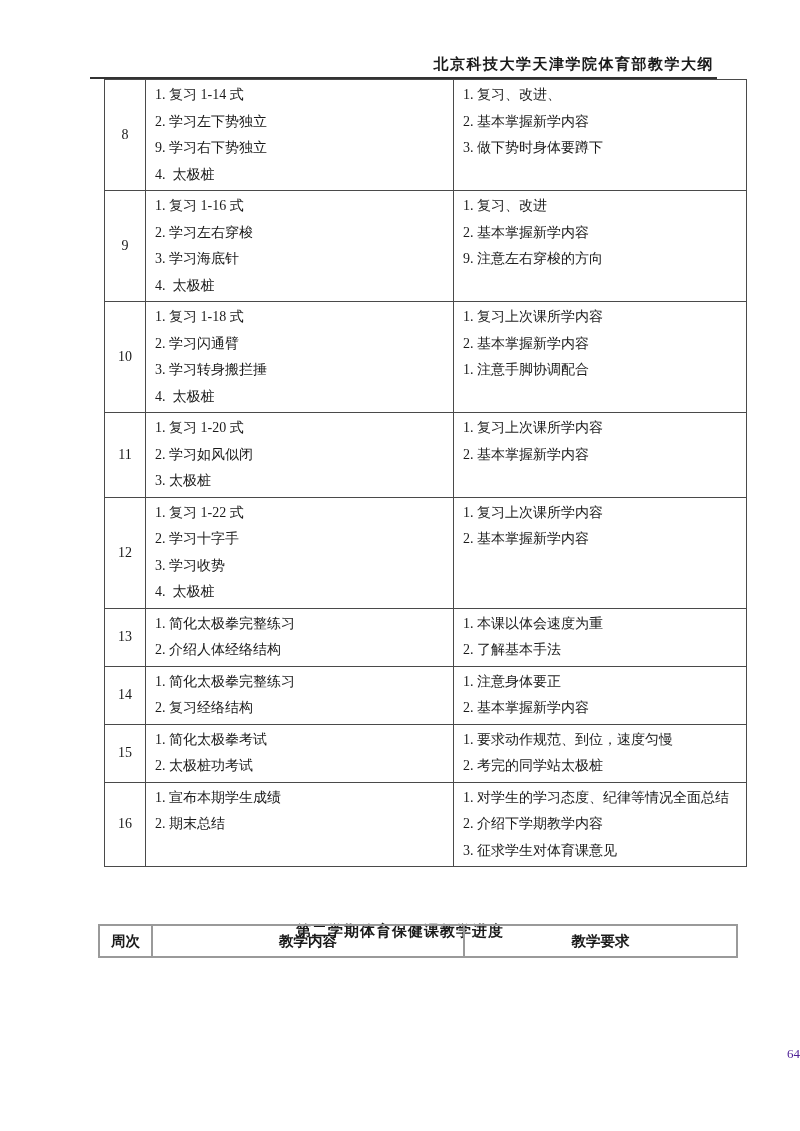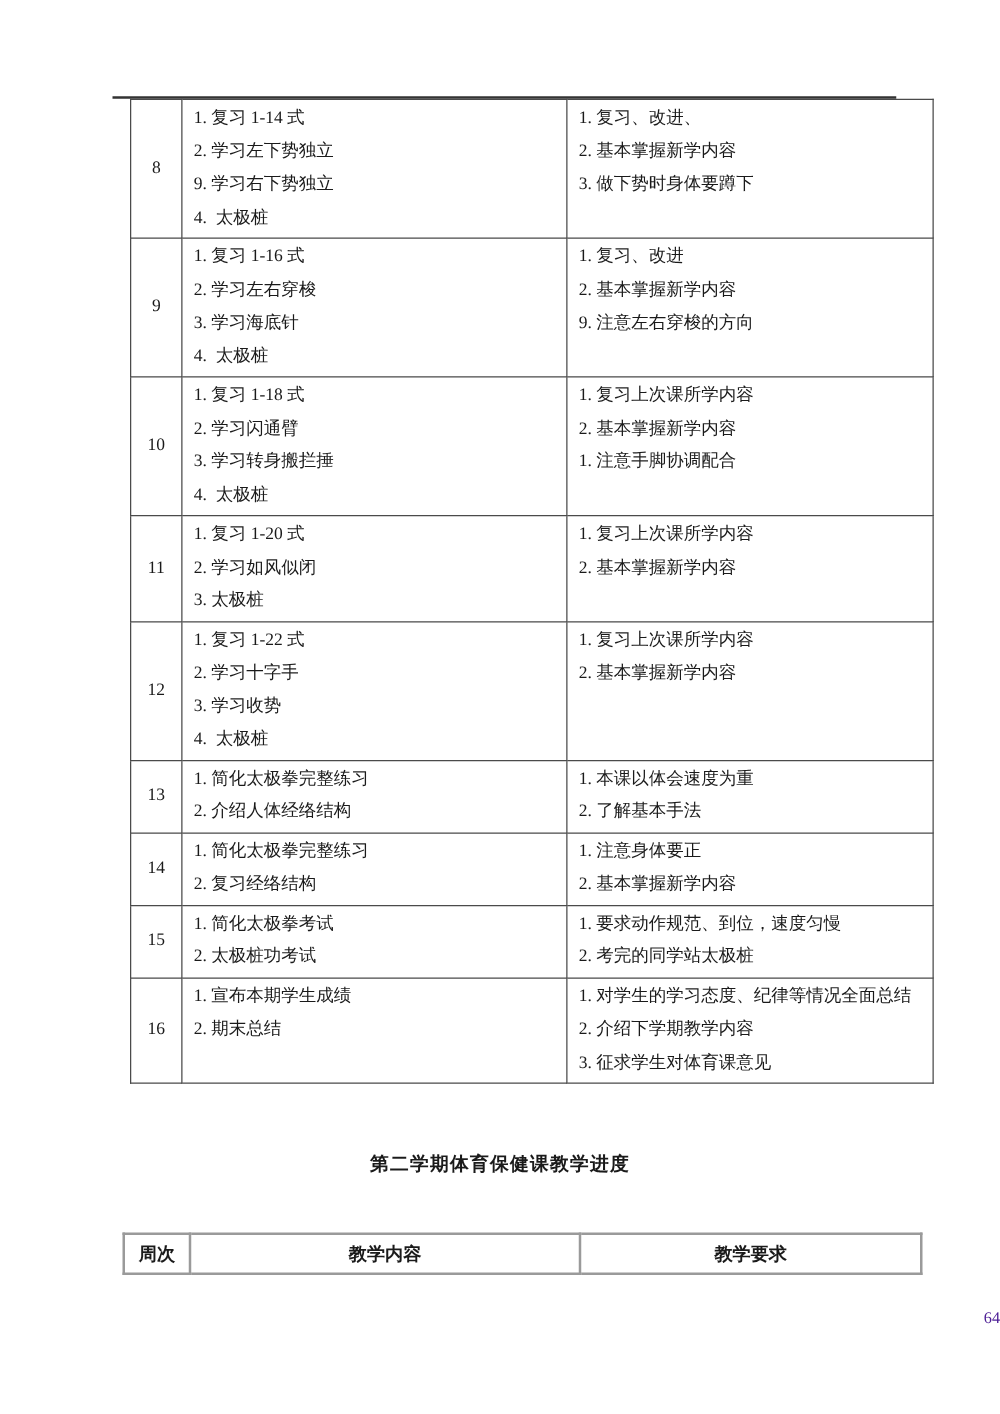--- a/index.html
+++ b/index.html
@@ -74,21 +74,21 @@
     width: 100%;
     text-align: center;
     font-family: "Liberation Sans", "DejaVu Sans", sans-serif;
     font-weight: bold;
     font-size: 15px;
     letter-spacing: 1px;
   }
   table.header-table {
     position: absolute;
     left: 98px;
-    top: 986px;
+    top: 924px;
     width: 620px;
     border-collapse: collapse;
     table-layout: fixed;
   }
   table.header-table th {
     border: 2px solid #9a9a9a;
     height: 28px;
     text-align: center;
     vertical-align: middle;
     font-family: "Liberation Sans", "DejaVu Sans", sans-serif;
@@ -109,20 +109,23 @@
     text-align: right;
     font-size: 13px;
     color: #4c1d95;
   }
 </style>
 </head>
 <body>
 
 <div class="page">
 
+  <div class="doc-header">
+    <span>北京科技大学天津学院体育部教学大纲</span>
+  </div>
   <div class="header-rule"></div>
 
   <table class="schedule-table">
     <tbody id="schedule-body">
         <tr>
           <td class="week-cell">8</td>
           <td class="lines-cell content-cell">
             <div class="line">1. 复习 1-14 式</div>
             <div class="line">2. 学习左下势独立</div>
             <div class="line">9. 学习右下势独立</div>

